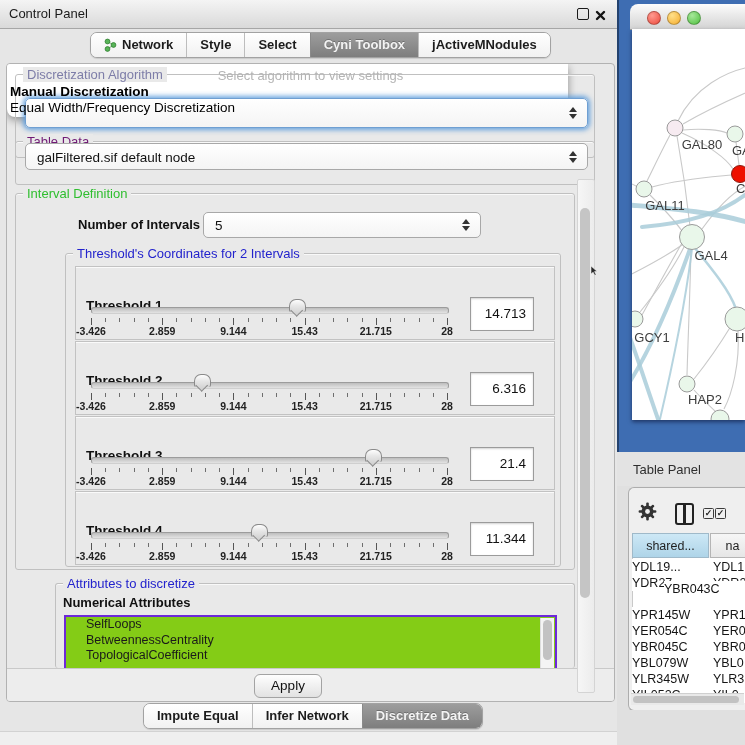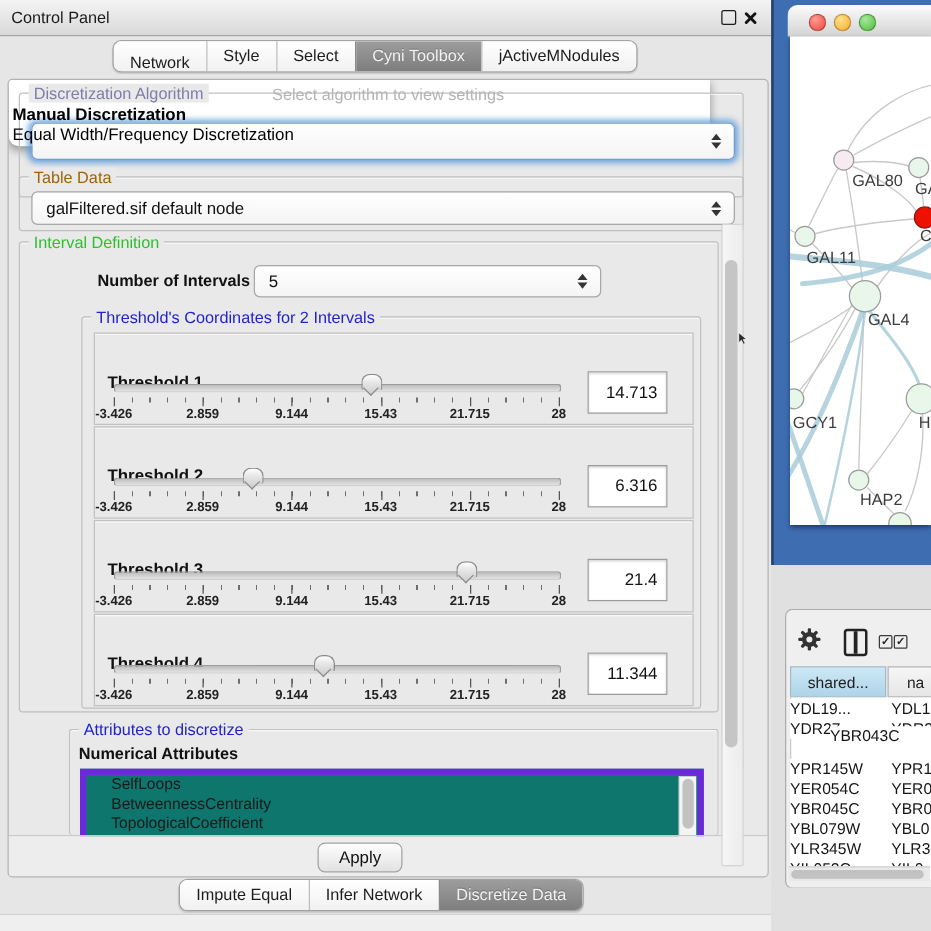--- a/index.html
+++ b/index.html
@@ -9,34 +9,34 @@
 
   
   #titlebar{left:0;top:0;width:617px;height:28px;background:linear-gradient(#f4f4f4,#d9d9d9);border-bottom:1px solid #a6a6a6;}
   #titlebar .ttl{position:absolute;left:9px;top:6px;font-size:13px;color:#1a1a1a;}
   .tb-ico{position:absolute;top:8px;cursor:default;}
   #float-ico{left:577px;width:10px;height:10px;border:1.6px solid #1a1a1a;border-radius:2px;background:transparent;}
   #close-ico{left:595px;top:7px;}
 
   #tabrow{left:0;top:29px;width:617px;height:33px;}
   .segwrap{position:absolute;display:inline-flex;background:#fdfdfd;border:1px solid #a2a2a2;border-radius:7px;overflow:hidden;box-shadow:0 1px 1px rgba(0,0,0,.12);}
-  .seg{padding:0 13px;height:24px;line-height:24px;font-size:13px;font-weight:400;color:#1c1c1c;background:linear-gradient(#ffffff,#f1f1f1);white-space:nowrap;display:flex;align-items:center;gap:5px;flex-direction:column;}
+  .seg{padding:0 13px;height:24px;line-height:24px;font-size:13px;font-weight:700;color:#1c1c1c;background:linear-gradient(#ffffff,#f1f1f1);white-space:nowrap;display:flex;align-items:center;gap:5px;}
   .seg + .seg{border-left:1px solid #bdbdbd;}
   .seg.sel{background:linear-gradient(#9d9d9d,#7e7e7e);color:#f3f3f3;text-shadow:0 -1px 0 rgba(0,0,0,.25);border-left-color:#8a8a8a;}
   #topsegs{left:90px;top:3px;}
   #botsegs{left:143px;top:0px;}
   #bottabs{left:0;top:703px;width:617px;height:27px;}
   #left-footer{left:0;top:731px;width:617px;height:14px;background:#efefef;border-top:1px solid #d2d2d2;}
 
   #dialog{left:6px;top:63px;width:607px;height:637px;background:#e9e9e9;border:1px solid #b2b2b2;border-radius:4px;overflow:hidden;}
   .grp{position:absolute;border:1px solid #c0c0c0;border-radius:3px;box-shadow:inset 0 1px 0 rgba(255,255,255,.7);}
   .grp-label{position:absolute;top:-8px;left:7px;background:#e9e9e9;padding:0 4px;font-size:13px;white-space:nowrap;}
   .lbl-blue{color:#2323cd;}
   .lbl-green{color:#2fbe2f;}
-  .lbl-dark{color:#a16207;}
+  .lbl-dark{color:#701a75;}
 
   .combo{position:absolute;background:linear-gradient(#ffffff,#f4f4f4);border:1px solid #a8a8a8;border-radius:5px;font-size:13.5px;color:#111;}
   .combo .cval{position:absolute;left:11px;top:50%;transform:translateY(-50%);white-space:nowrap;}
   .stepper{position:absolute;right:10px;top:50%;transform:translateY(-50%);width:8px;height:12px;}
   .stepper i{position:absolute;left:0;width:0;height:0;border-left:4px solid transparent;border-right:4px solid transparent;}
   .stepper .up{top:0;border-bottom:5px solid #333;}
   .stepper .dn{bottom:0;border-top:5px solid #333;}
   #combo-disc{box-shadow:0 0 5px 2px rgba(90,155,220,.9);border-color:#6f9fd2;}
 
   #popup{left:8px;top:20px;width:561px;height:53px;background:#fff;border-radius:0 0 8px 8px;box-shadow:0 3px 8px rgba(0,0,0,.4);z-index:40;}
@@ -48,21 +48,21 @@
   .thr-label{position:absolute;left:10px;top:6px;font-size:13.5px;font-weight:700;color:#111;margin-top:25px;}
   .track{position:absolute;left:15px;top:40px;width:356px;height:5px;border-radius:3px;background:linear-gradient(#bdbdbd,#e3e3e3);border:1px solid #9c9c9c;border-bottom-color:#cfcfcf;}
   .thumb{position:absolute;top:32px;width:15px;height:12px;background:linear-gradient(#fdfdfd,#d0d0d0);border:1px solid #8a8a8a;border-bottom:none;border-radius:7px 7px 2px 2px;z-index:3;}
   .thumb:after{content:"";position:absolute;top:5.5px;left:2px;width:8.4px;height:8.4px;background:linear-gradient(135deg,#ececec,#cdcdcd);border:1px solid #8a8a8a;border-top:none;border-left:none;transform:rotate(45deg);}
   .minorticks{position:absolute;left:15px;top:51px;width:357px;height:4px;background-image:repeating-linear-gradient(90deg,#6e6e6e 0,#6e6e6e 1px,transparent 1px,transparent 14.24px);}
   .majortick{position:absolute;top:51px;width:1px;height:7px;background:#555;}
   .ticklabel{position:absolute;top:58px;font-size:10.5px;font-weight:700;color:#222;transform:translateX(-50%);white-space:nowrap;}
   .valbox{position:absolute;left:394px;top:30px;width:55px;height:32px;background:#fff;border:1px solid #9b9b9b;box-shadow:inset 0 1px 2px rgba(0,0,0,.18);font-size:13.5px;color:#111;text-align:right;line-height:32px;padding-right:7px;box-sizing:content-box;}
 
   #attr-heading{left:56px;top:531px;font-size:13px;font-weight:700;color:#111;}
-  #attr-list{left:57px;top:551px;width:489px;height:52px;background:#0f766e;border:5px solid #6d28d9;overflow:hidden;}
+  #attr-list{left:57px;top:551px;width:489px;height:52px;background:#84cc16;border:2px solid #6d28d9;overflow:hidden;}
   .attr-item{font-size:12.5px;color:#1a1a1a;line-height:15.5px;padding-left:20px;white-space:nowrap;}
   #attr-vscroll{position:absolute;right:1px;top:1px;width:13px;height:50px;background:#f4f4f4;border-left:1px solid #ddd;}
   #attr-vscroll .th{position:absolute;left:1.5px;top:2px;width:9px;height:40px;border-radius:5px;background:#c2c2c2;}
 
   #dlg-sep{left:0px;top:604px;width:607px;height:1px;background:#c9c9c9;}
   #dlg-footer{left:0;top:605px;width:607px;height:32px;background:#ededed;}
   #apply-btn{left:247px;top:610px;width:66px;height:22px;background:linear-gradient(#fefefe,#e2e2e2);border:1px solid #a3a3a3;border-radius:6px;font-size:13.5px;color:#111;text-align:center;line-height:22px;}
 
   #dlg-vscroll{left:570px;top:115px;width:16px;height:512px;background:linear-gradient(90deg,#f6f6f6,#ececec);border:1px solid #d4d4d4;border-radius:2px;}
   #dlg-vscroll .th{position:absolute;left:2px;top:28px;width:10px;height:390px;border-radius:6px;background:#c5c5c5;}
@@ -150,21 +150,21 @@
       <div class="ph">Select algorithm to view settings</div>
       <div id="popup-opts">
           <div class="opt b" style="top: 20px;">Manual Discretization</div>
           <div class="opt" style="top: 36px;">Equal Width/Frequency Discretization</div>
         </div>
     </div>
 
     <div class="grp" style="left:8px;top:77px;width:578px;height:42px;">
       <span class="grp-label lbl-dark">Table Data</span>
     </div>
-    <div class="combo" style="left:18px;top:89px;width:561px;height:25px;">
+    <div class="combo" style="left:18px;top:79px;width:561px;height:25px;">
       <span class="cval">galFiltered.sif default node</span>
       <span class="stepper">
           <i class="up"></i>
           <i class="dn"></i>
         </span>
     </div>
 
     <div class="grp" style="left:8px;top:129px;width:558px;height:375px;">
       <span class="grp-label lbl-green">Interval Definition</span>
     </div>
@@ -346,20 +346,23 @@
           <text x="104" y="164" text-anchor="start" font-size="13" fill="#3d3d3d" font-family="&quot;Liberation Sans&quot;,sans-serif">C</text>
           <text x="33" y="181" text-anchor="middle" font-size="13" fill="#3d3d3d" font-family="&quot;Liberation Sans&quot;,sans-serif">GAL11</text>
           <text x="79" y="231" text-anchor="middle" font-size="13" fill="#3d3d3d" font-family="&quot;Liberation Sans&quot;,sans-serif">GAL4</text>
           <text x="20" y="313" text-anchor="middle" font-size="13" fill="#3d3d3d" font-family="&quot;Liberation Sans&quot;,sans-serif">GCY1</text>
           <text x="103" y="313" text-anchor="start" font-size="13" fill="#3d3d3d" font-family="&quot;Liberation Sans&quot;,sans-serif">H</text>
           <text x="73" y="375" text-anchor="middle" font-size="13" fill="#3d3d3d" font-family="&quot;Liberation Sans&quot;,sans-serif">HAP2</text>
         </svg>
     </div>
   </div>
 
+  <div class="abs" id="tp-header">
+    <span>Table Panel</span>
+  </div>
 
   <div class="abs" id="tablewrap">
     <span class="abs" style="left:9px;top:14px;">
       <svg width="19" height="19" viewBox="0 0 19 19">
           <g fill="#333">
             <rect x="8.2" y="0.6" width="2.6" height="4.4" rx="1"></rect>
             <rect x="8.2" y="0.6" width="2.6" height="4.4" rx="1" transform="rotate(45 9.5 9.5)"></rect>
             <rect x="8.2" y="0.6" width="2.6" height="4.4" rx="1" transform="rotate(90 9.5 9.5)"></rect>
             <rect x="8.2" y="0.6" width="2.6" height="4.4" rx="1" transform="rotate(135 9.5 9.5)"></rect>
             <rect x="8.2" y="0.6" width="2.6" height="4.4" rx="1" transform="rotate(180 9.5 9.5)"></rect>

